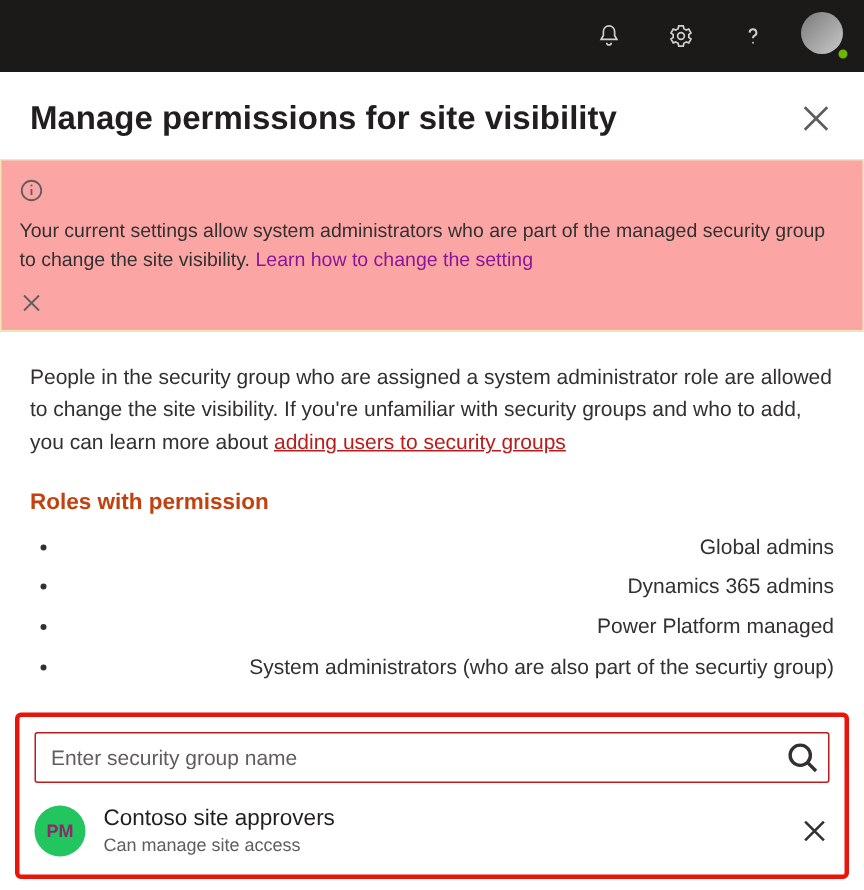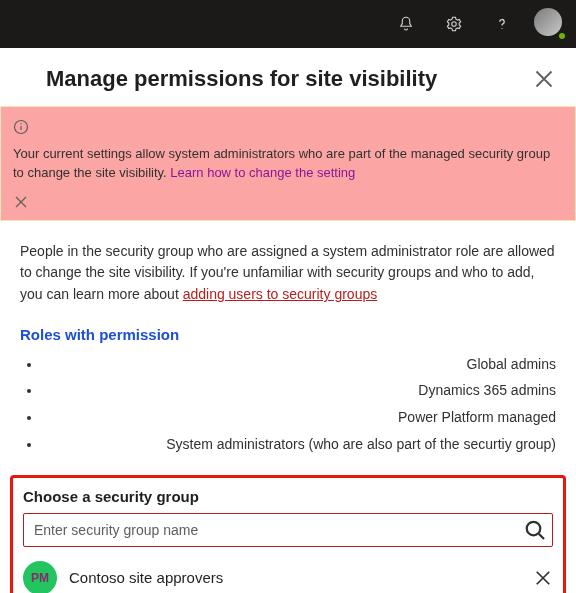--- a/index.html
+++ b/index.html
@@ -52,21 +52,20 @@
       border-radius: 50%;
     }
     .panel {
       padding: 18px 20px 0 20px;
     }
     .panel-header {
       display: flex;
       align-items: center;
       justify-content: space-between;
       margin-bottom: 14px;
-      margin-left: 26px;
     }
     .panel-title {
       font-size: 22px;
       font-weight: 600;
       color: #201f1e;
     }
     .close-x {
       width: 24px; height: 24px;
       display: flex; align-items: center; justify-content: center;
       cursor: pointer;
@@ -111,21 +110,21 @@
       color: #323130;
     }
     .body-text a {
       color: #b91c1c;
       text-decoration: underline;
     }
     .section-heading {
       padding: 20px 33px 8px 20px;
       font-size: 15px;
       font-weight: 600;
-      color: #1d4ed8;
+      color: #c2410c;
     }
     .roles-list {
       padding: 0 20px 12px 42px;
       font-size: 14px;
       line-height: 1.9;
       color: #323130;
     }
     .roles-list li { list-style: disc; text-align: right; }
     .highlight-box {
       margin: 6px 10px 10px 10px;
@@ -264,34 +263,34 @@
 <div class="section-heading">Roles with permission</div>
 
 <ul class="roles-list">
   <li>Global admins</li>
   <li>Dynamics 365 admins</li>
   <li>Power Platform managed</li>
   <li>System administrators (who are also part of the securtiy group)</li>
 </ul>
 
 <div class="highlight-box">
-  <div class="choose-label">Choose a security group</div>
   <div class="search-row">
     <input type="text" class="search-input" placeholder="Enter security group name" style="">
     <div class="search-icon-btn">
       <svg viewBox="0 0 16 16" fill="none" stroke="currentColor" stroke-width="1.5">
         <circle cx="7" cy="7" r="4.5"></circle>
         <line x1="10.5" y1="10.5" x2="14" y2="14"></line>
       </svg>
     </div>
   </div>
   <div class="group-row">
     <div class="group-avatar">PM</div>
     <div class="group-info">
       <span class="group-name">Contoso site approvers</span>
+      <span class="group-desc">Can manage site access</span>
     </div>
     <div class="group-remove">
       <svg viewBox="0 0 16 16" stroke="currentColor" stroke-width="1.4" fill="none">
         <path d="M3 3l10 10M13 3L3 13"></path>
       </svg>
     </div>
   </div>
 </div>
 
 </body></html>

